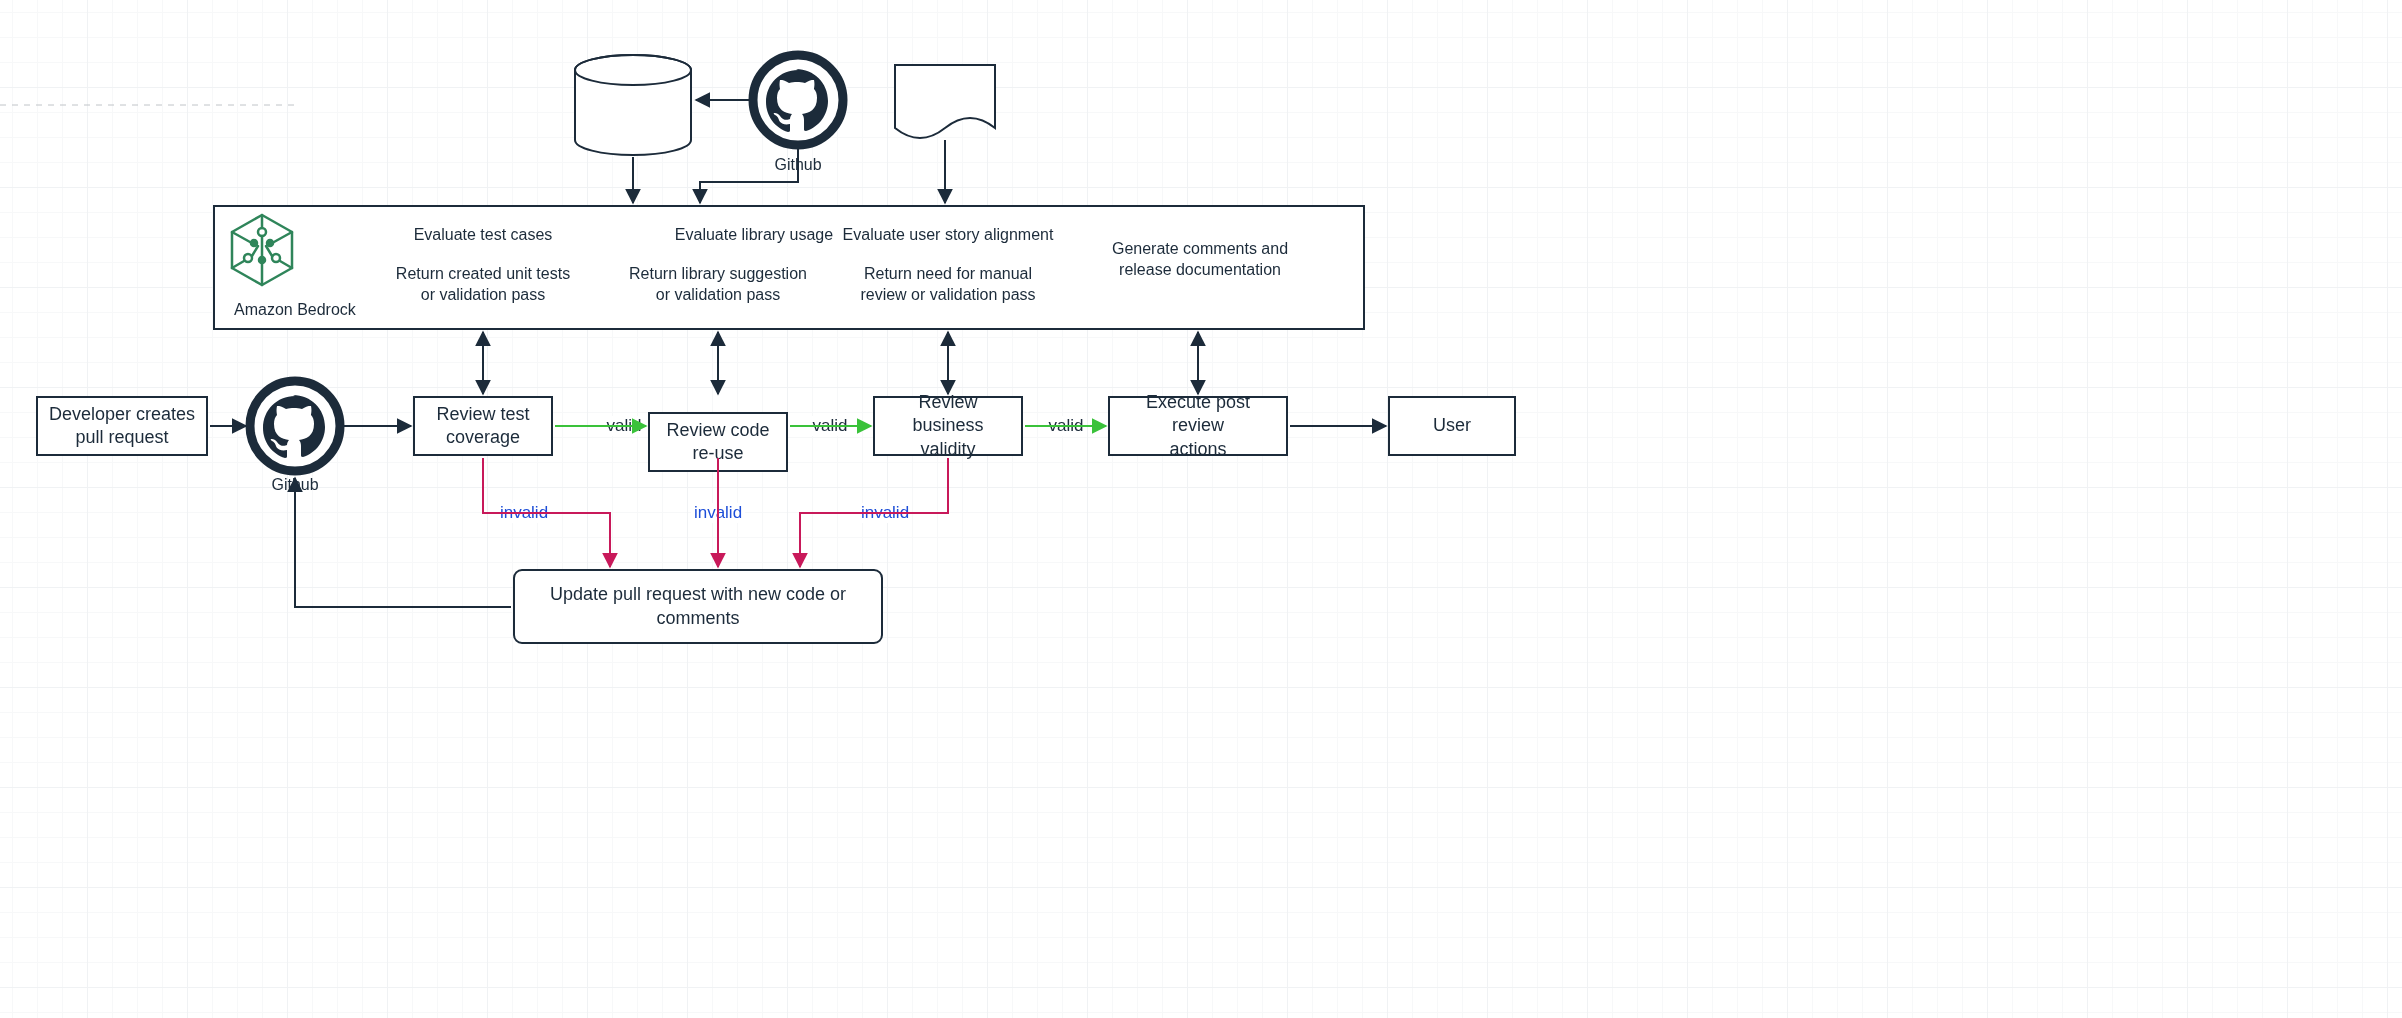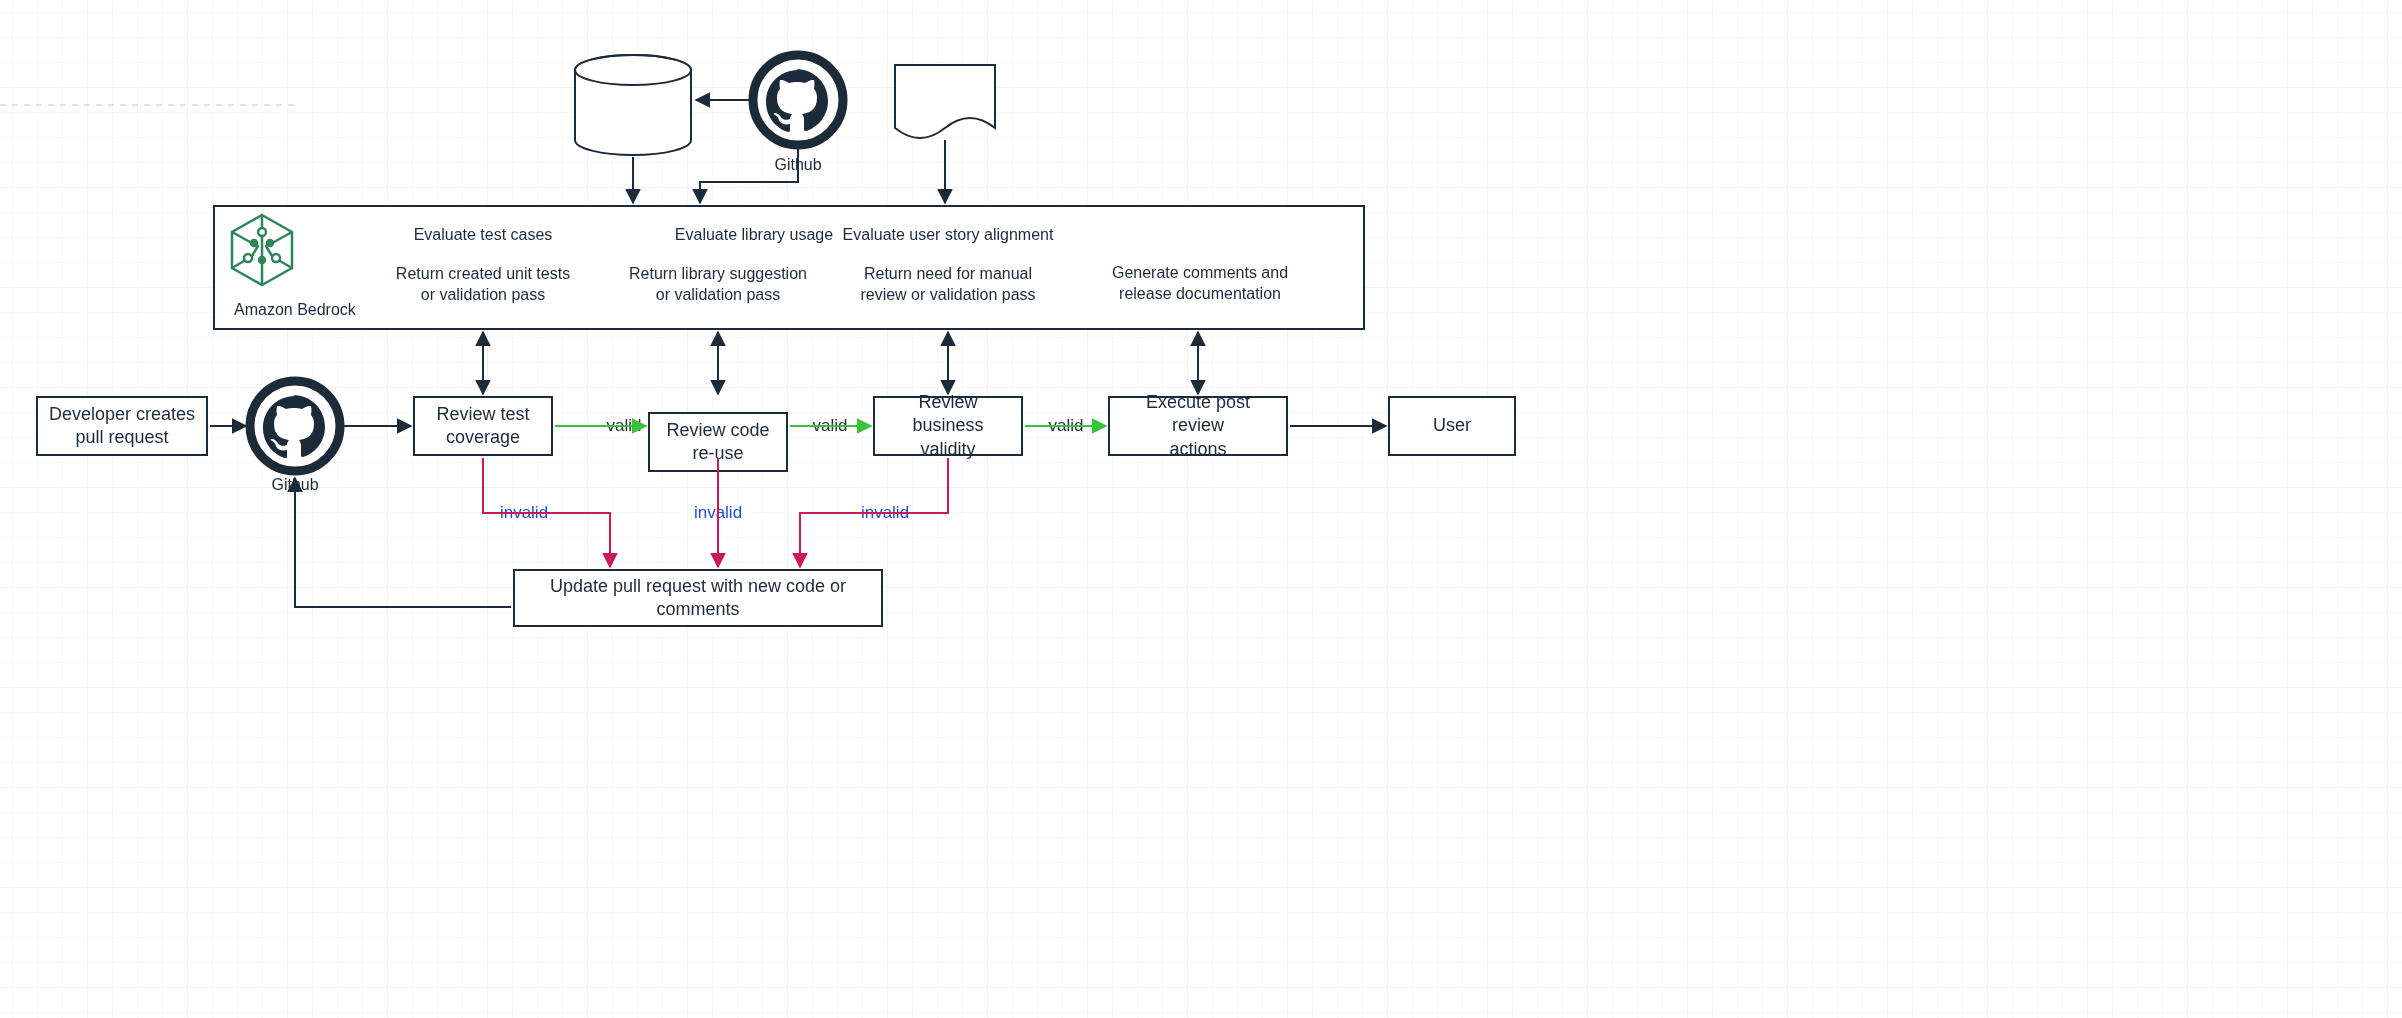--- a/index.html
+++ b/index.html
@@ -51,21 +51,21 @@
 
   <div class="label center" style="left:483px;top:235px;">Evaluate test cases</div>
   <div class="label center" style="left:483px;top:285px;">Return created unit tests<br>or validation pass</div>
 
   <div class="label center" style="left:718px;top:235px;margin-left:36px;">Evaluate library usage</div>
   <div class="label center" style="left:718px;top:285px;">Return library suggestion<br>or validation pass</div>
 
   <div class="label center" style="left:948px;top:235px;">Evaluate user story alignment</div>
   <div class="label center" style="left:948px;top:285px;">Return need for manual<br>review or validation pass</div>
 
-  <div class="label center" style="left:1200px;top:260px;margin-top:24px;">Generate comments and<br>release documentation</div>
+  <div class="label center" style="left:1200px;top:260px;">Generate comments and<br>release documentation</div>
 
   <div class="box" style="left:36px;top:396px;width:172px;height:60px;">
       <span>Developer creates<br>pull request</span>
     </div>
   <div class="label center" style="left:295px;top:485px;">Github</div>
 
   <div class="box" style="left:413px;top:396px;width:140px;height:60px;">
       <span>Review test<br>coverage</span>
     </div>
   <div class="box" style="left:648px;top:412px;width:140px;height:60px;">
@@ -74,21 +74,21 @@
   <div class="box" style="left:873px;top:396px;width:150px;height:60px;">
       <span>Review business<br>validity</span>
     </div>
   <div class="box" style="left:1108px;top:396px;width:180px;height:60px;">
       <span>Execute post review<br>actions</span>
     </div>
   <div class="box" style="left:1388px;top:396px;width:128px;height:60px;">
       <span>User</span>
     </div>
 
-  <div class="box" style="left:513px;top:569px;width:370px;height:58px;">
+  <div class="box" style="left:513px;top:569px;width:370px;height:75px;border-radius:9px;">
       <span>Update pull request with new code or comments</span>
     </div>
 
   <div class="small-label" style="left:624px;top:426px;">valid</div>
   <div class="small-label" style="left:830px;top:426px;">valid</div>
   <div class="small-label" style="left:1066px;top:426px;">valid</div>
   <div class="small-label red" style="left:524px;top:513px;">invalid</div>
   <div class="small-label red" style="left:718px;top:513px;">invalid</div>
   <div class="small-label red" style="left:885px;top:513px;">invalid</div>
 

